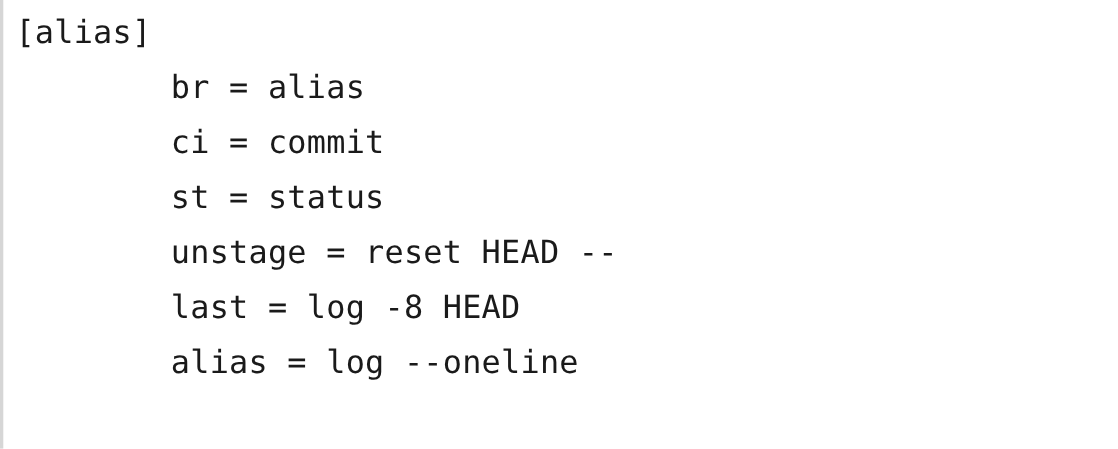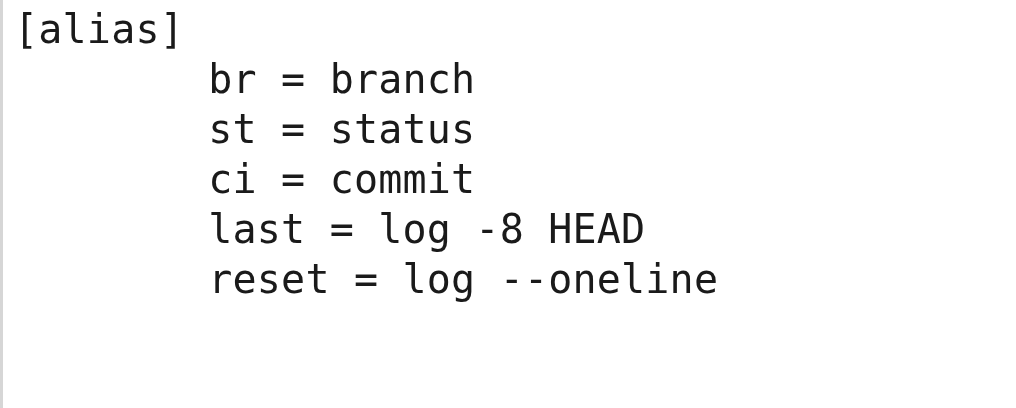--- a/index.html
+++ b/index.html
@@ -11,30 +11,31 @@
     box-sizing: border-box;
     width: 1016px;
     height: 408px;
     background: #ffffff;
     border-left: 3px solid #d6d6d6;
     padding: 4px 10px 4px 11px;
     overflow: hidden;
   }
   .code-line {
     font-family: "DejaVu Sans Mono", "Liberation Mono", monospace;
-    font-size: 40px;
+    font-size: 29px;
     line-height: 50px;
     color: #1a1a1a;
     white-space: pre;
     letter-spacing: 0.2px;
   }
 </style>
 </head>
 <body>
 
 <div class="code-block">
   <div class="code-line">[alias]</div>
-  <div class="code-line">        br = branch</div>
+  <div class="code-line">        br = alias</div>
+  <div class="code-line">        ci = commit</div>
   <div class="code-line">        st = status</div>
-  <div class="code-line">        ci = commit</div>
+  <div class="code-line">        unstage = reset HEAD --</div>
   <div class="code-line">        last = log -8 HEAD</div>
-  <div class="code-line">        reset = log --oneline</div>
+  <div class="code-line">        alias = log --oneline</div>
 </div>
 
 </body></html>

